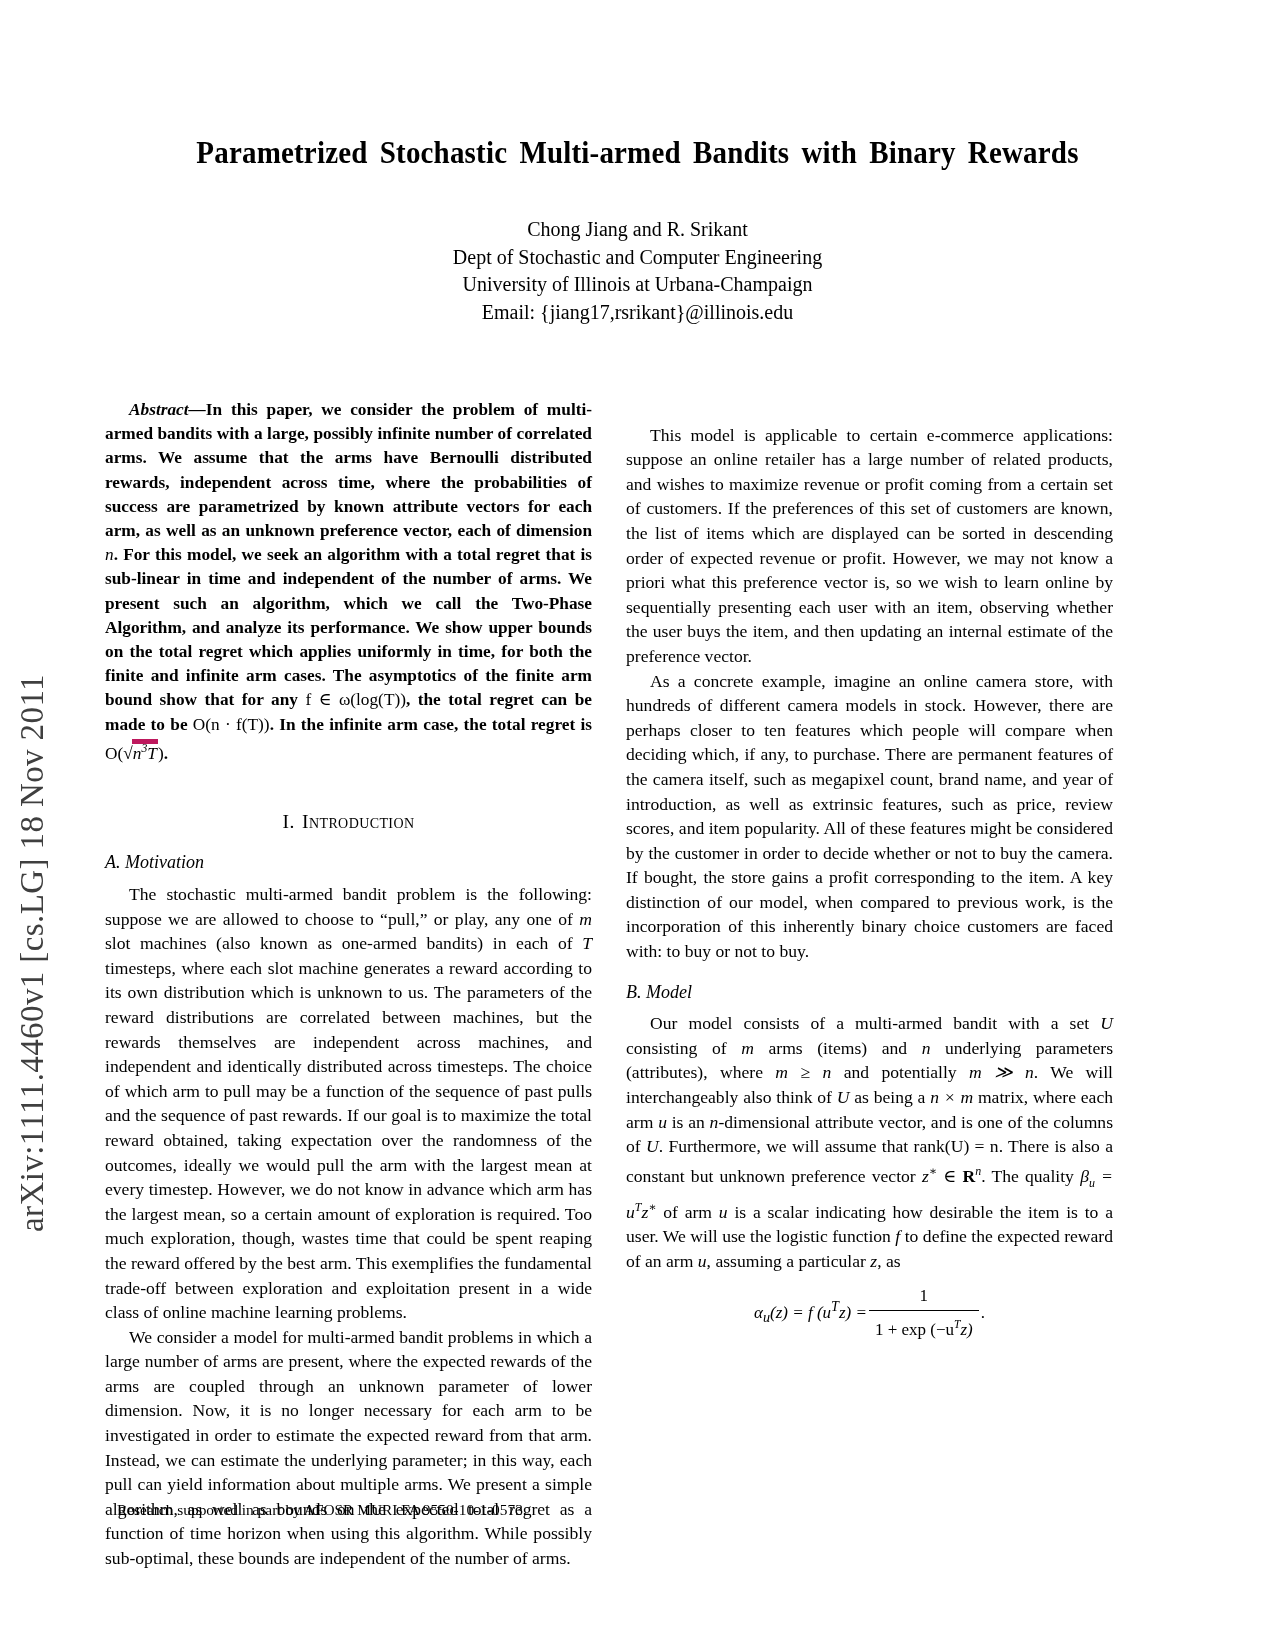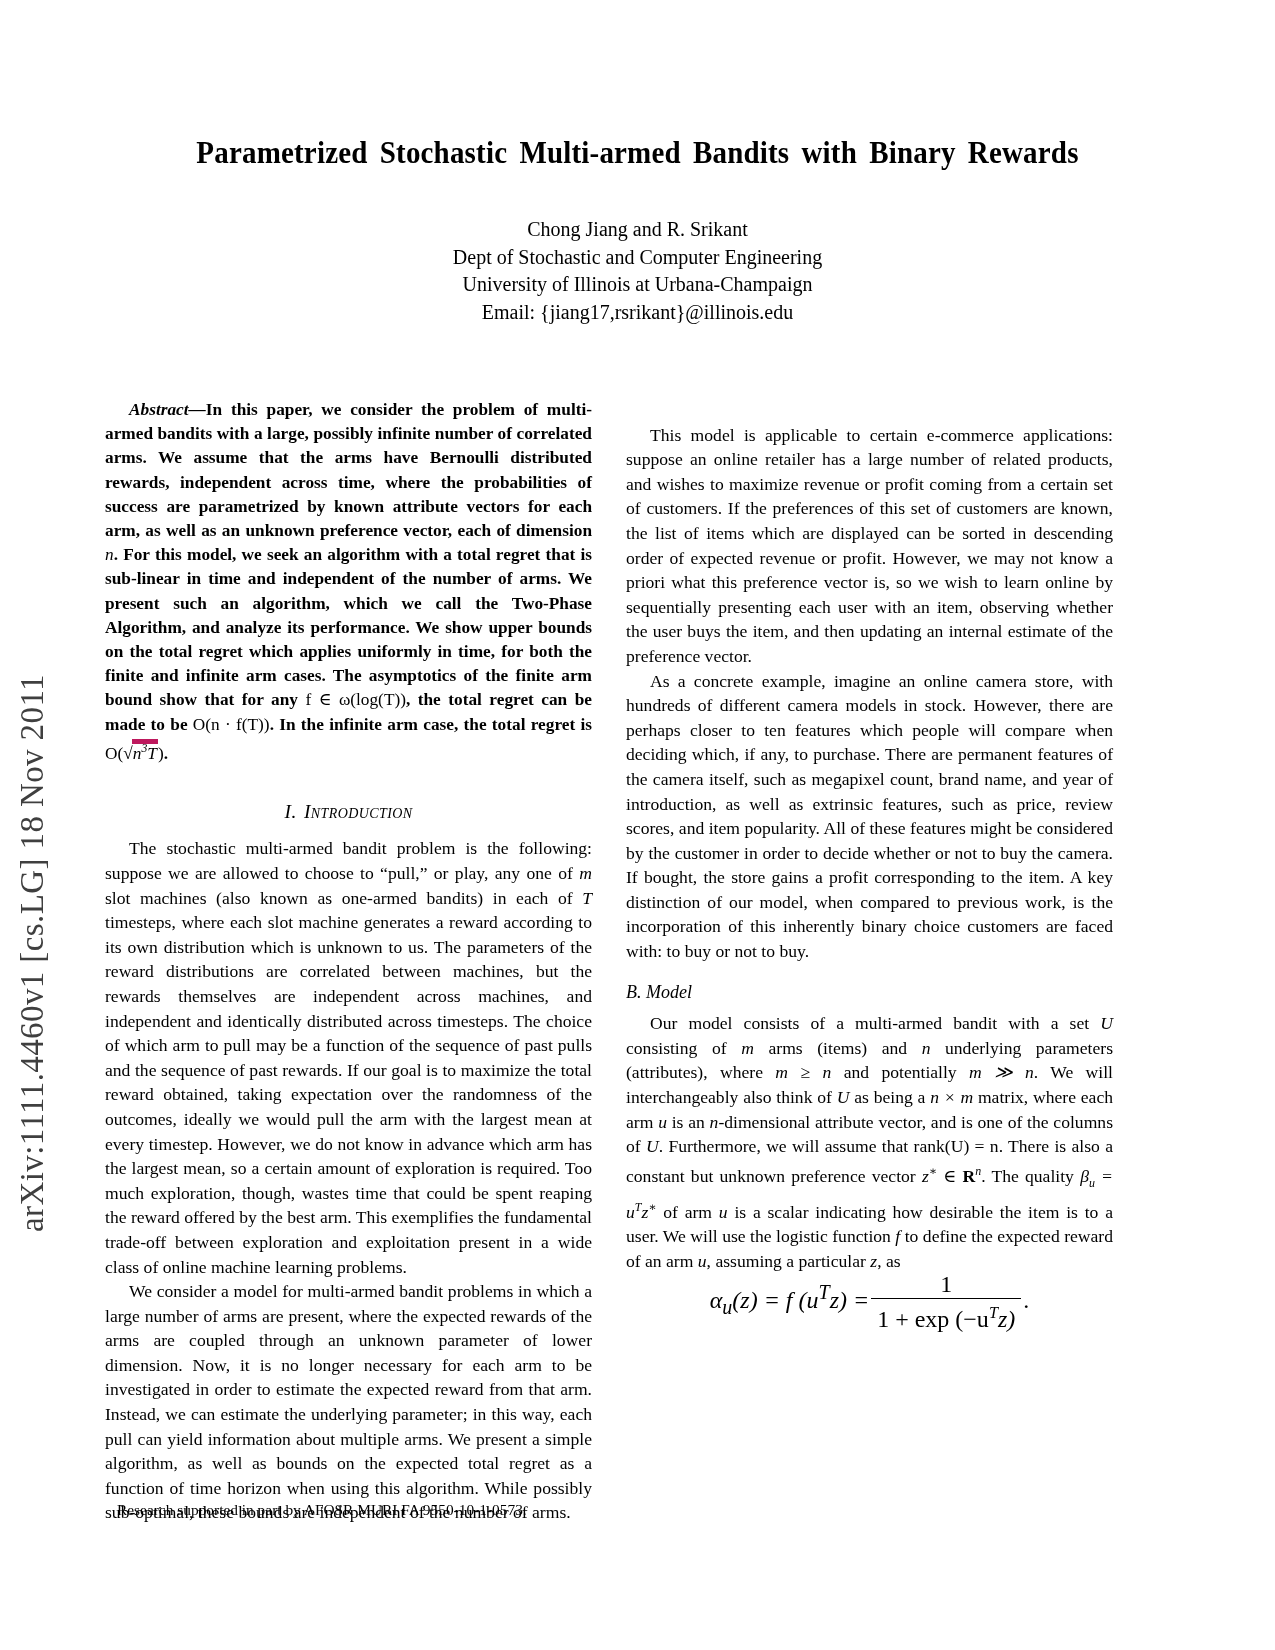--- a/index.html
+++ b/index.html
@@ -89,28 +89,27 @@
   p.abstract {
     margin: 0;
     font-weight: bold;
     text-indent: 24px;
     font-size: 17.3px;
     line-height: 24.2px;
   }
   p.abstract .lead { font-style: italic; font-weight: bold; }
 
   h2.section {
-    margin: 34px 0 12px 0;
+    margin: 44px 0 12px 0;
     text-align: center;
     font-size: 19.5px;
     font-weight: normal;
     font-variant: small-caps;
     letter-spacing: 0.4px;
     word-spacing: 2px;
-    font-style: italic;
   }
   h3.subsection {
     margin: 16px 0 7px 0;
     font-size: 18px;
     font-weight: normal;
     font-style: italic;
     text-align: left;
   }
 
   
@@ -127,23 +126,23 @@
   .m sup, .mr sup { font-size: 0.68em; font-style: italic; }
   .m sub, .mr sub { font-size: 0.68em; font-style: italic; }
   .sqrt {
     border-top: 5px solid #be185d;
     padding: 0 1px 0 1px;
     margin-left: -1px;
   }
 
   
   .display-eq {
-    margin: 0 0 6px 0;
-    text-align: center;
-    font-size: 24px;
+    margin: 12px 0 6px 0;
+    text-align: center;
+    font-size: 17px;
   }
   .frac {
     display: inline-block;
     vertical-align: middle;
     text-align: center;
     margin: 0 2px;
     position: relative;
     top: -1px;
   }
   .frac .num {
@@ -184,20 +183,21 @@
     <div>University of Illinois at Urbana-Champaign</div>
     <div>Email: {jiang17,rsrikant}@illinois.edu</div>
   </div>
 
   <div class="col" id="col-left">
 
     <p class="abstract"><span class="lead">Abstract—</span><span>In this paper, we consider the problem of multi-armed bandits with a large, possibly infinite number of correlated arms. We assume that the arms have Bernoulli distributed rewards, independent across time, where the probabilities of success are parametrized by known attribute vectors for each arm, as well as an unknown preference vector, each of dimension </span><span class="m">n</span><span>. For this model, we seek an algorithm with a total regret that is sub-linear in time and independent of the number of arms. We present such an algorithm, which we call the Two-Phase Algorithm, and analyze its performance. We show upper bounds on the total regret which applies uniformly in time, for both the finite and infinite arm cases. The asymptotics of the finite arm bound show that for any </span><span class="mr">f ∈ ω(log(T))</span><span>, the total regret can be made to be </span><span class="mr">O(n · f(T))</span><span>. In the infinite arm case, the total regret is </span><span class="mr"><span>O(</span>√<span class="sqrt"><span class="m">n</span><sup>3</sup><span class="m">T</span></span><span>)</span></span><span>.</span></p>
 
     <h2 class="section">I. Introduction</h2>
 
+    <h3 class="subsection">A. Motivation</h3>
 
     <p class="body"><span>The stochastic multi-armed bandit problem is the following: suppose we are allowed to choose to “pull,” or play, any one of </span><span class="m">m</span><span> slot machines (also known as one-armed bandits) in each of </span><span class="m">T</span><span> timesteps, where each slot machine generates a reward according to its own distribution which is unknown to us. The parameters of the reward distributions are correlated between machines, but the rewards themselves are independent across machines, and independent and identically distributed across timesteps. The choice of which arm to pull may be a function of the sequence of past pulls and the sequence of past rewards. If our goal is to maximize the total reward obtained, taking expectation over the randomness of the outcomes, ideally we would pull the arm with the largest mean at every timestep. However, we do not know in advance which arm has the largest mean, so a certain amount of exploration is required. Too much exploration, though, wastes time that could be spent reaping the reward offered by the best arm. This exemplifies the fundamental trade-off between exploration and exploitation present in a wide class of online machine learning problems.</span></p>
 
     <p class="body">We consider a model for multi-armed bandit problems in which a large number of arms are present, where the expected rewards of the arms are coupled through an unknown parameter of lower dimension. Now, it is no longer necessary for each arm to be investigated in order to estimate the expected reward from that arm. Instead, we can estimate the underlying parameter; in this way, each pull can yield information about multiple arms. We present a simple algorithm, as well as bounds on the expected total regret as a function of time horizon when using this algorithm. While possibly sub-optimal, these bounds are independent of the number of arms.</p>
 
   </div>
 
   <div class="col" id="col-right">
 
     <p class="body noindent">&nbsp;</p>

